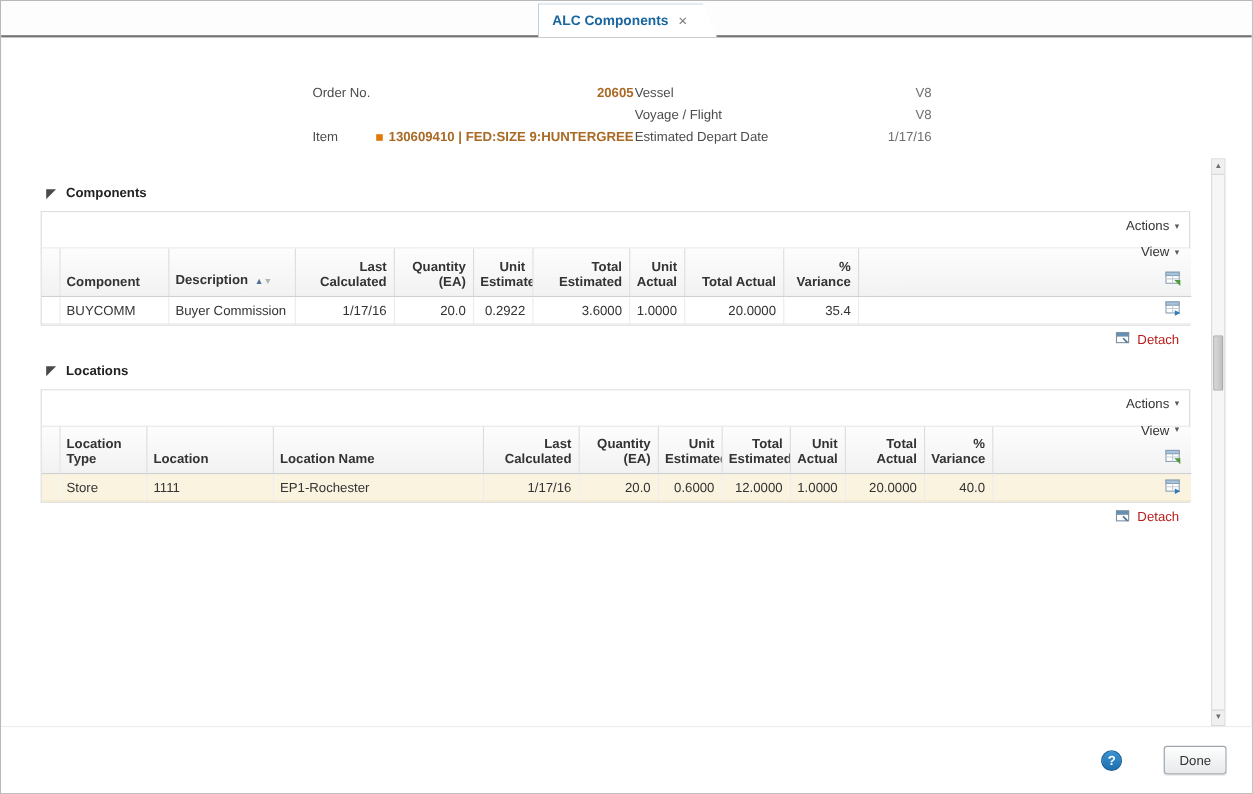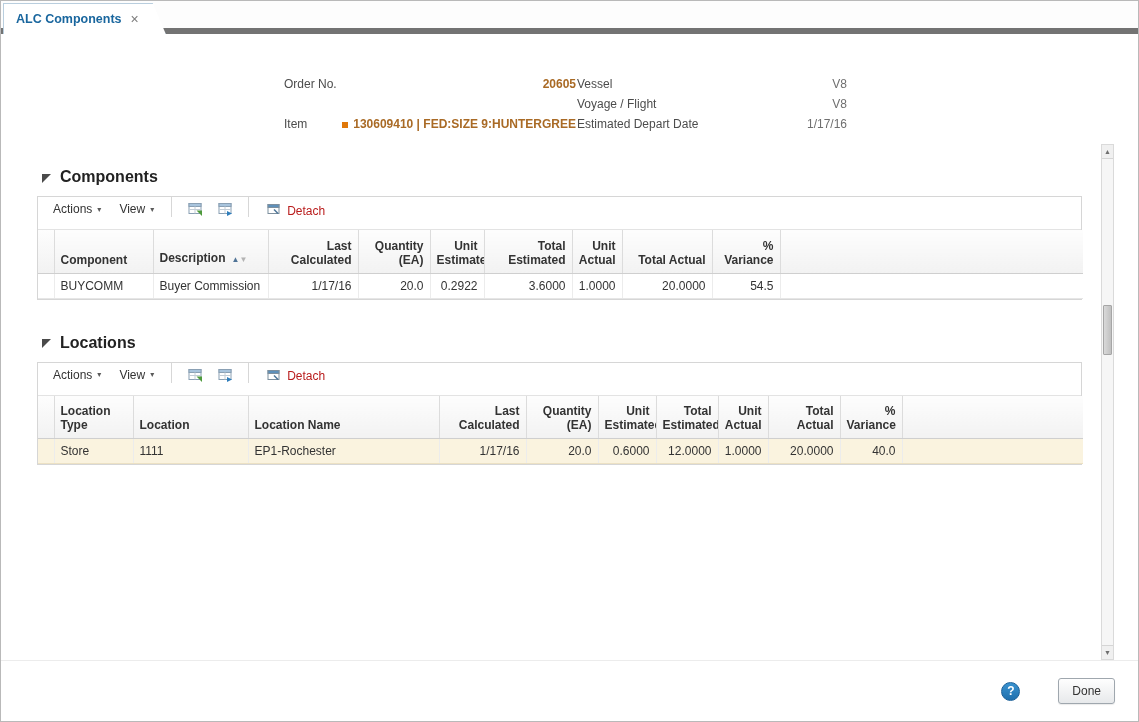--- a/index.html
+++ b/index.html
@@ -2,21 +2,21 @@
 <html><head>
 <meta charset="utf-8">
 <style>
   * { margin:0; padding:0; box-sizing:border-box; }
   html,body { background:#fff; }
   body { font-family:"Liberation Sans", sans-serif; font-size:12px; color:#333; }
 
   .window { position:relative; width:1139px; height:722px; border:1px solid #b9b9b9; background:#fff; overflow:hidden; }
 
   
-  .tabbar { position:relative; height:33px; background:#fdfdfd; border-bottom:6px solid #737373; padding-top:2px; }
+  .tabbar { position:relative; height:33px; background:#fdfdfd; border-bottom:2px solid #737373; padding-top:2px;text-align:center; }
   .tab { position:relative; display:inline-flex; align-items:center; margin-left:2px; height:31px;
          padding:0 26px 0 12px; background:#fff; border:1px solid #b9cede; border-bottom:none;
          clip-path:polygon(0 0, calc(100% - 13px) 0, 100% 100%, 0 100%); cursor:pointer; }
   .tab-label { color:#19669e; font-size:12.5px; font-weight:bold; }
   .tab-close { margin-left:9px; color:#7d7d7d; font-size:14px; line-height:14px; cursor:pointer; }
 
   
   .page-body { position:relative; height:626px; overflow:hidden; }
 
   
@@ -29,26 +29,26 @@
   .fg-left .flabel { width:70px; }
   .fg-right .flabel { width:160px; }
   .fvalue { flex:1; text-align:right; color:#6f6f6f; white-space:nowrap; }
   .fvalue.warm { color:#a96a25;font-weight:bold; }
   .item-indicator { display:inline-block; width:6px; height:6px; background:#e0780a; margin-right:5px; vertical-align:middle; }
 
   
   .section { margin:34px 0 0 36px; width:1045px; }
   .section-hdr { display:flex; align-items:center; margin:0 0 10px 4px; }
   .disclosure { margin-right:8px; line-height:0; cursor:pointer; }
-  .section-title { font-size:16px; font-weight:bold; color:#222; }
+  .section-title { font-size:12px; font-weight:bold; color:#222; }
 
   .panel { border:1px solid #d6d6d6; background:#fff; }
 
   
-  .toolbar { display:flex; align-items:flex-start; height:33px; padding-left:6px; background:#fff; border-bottom:1px solid #e3e3e3; }
+  .toolbar { display:flex; align-items:flex-end; height:33px; padding-left:6px; background:#fff; border-bottom:1px solid #e3e3e3;flex-direction:column; }
   .menu-btn { display:flex; align-items:center; padding:5px 9px; cursor:pointer; color:#333; }
   .caret { font-size:8px; color:#5a5a5a; margin-left:5px; }
   .tb-sep { width:1px; height:20px; background:#d7d7d7; margin:0 8px; }
   .icon-btn { display:flex; align-items:center; padding:4px 7px; cursor:pointer; }
   .detach-btn { display:flex; align-items:center; padding:4px 9px; cursor:pointer; color:#b91c1c; }
   .detach-btn svg { margin-right:5px; }
 
   
   table.grid { width:1045px; table-layout:fixed; border-collapse:collapse; background:#fff; }
   .grid th { background:linear-gradient(#fdfdfd,#f2f2f2); font-weight:bold; color:#333;
@@ -205,21 +205,21 @@
             <tr>
               <td class="l"></td>
               <td class="l">BUYCOMM</td>
               <td class="l">Buyer Commission</td>
               <td class="r">1/17/16</td>
               <td class="r">20.0</td>
               <td class="r">0.2922</td>
               <td class="r">3.6000</td>
               <td class="r">1.0000</td>
               <td class="r">20.0000</td>
-              <td class="r">54.5</td>
+              <td class="r">35.4</td>
               <td class="filler"></td>
             </tr>
           </tbody>
         </table>
       </div>
     </div>
 
     <div class="section">
       <div class="section-hdr">
         <span class="disclosure"><svg width="11" height="11" viewBox="0 0 11 11">

